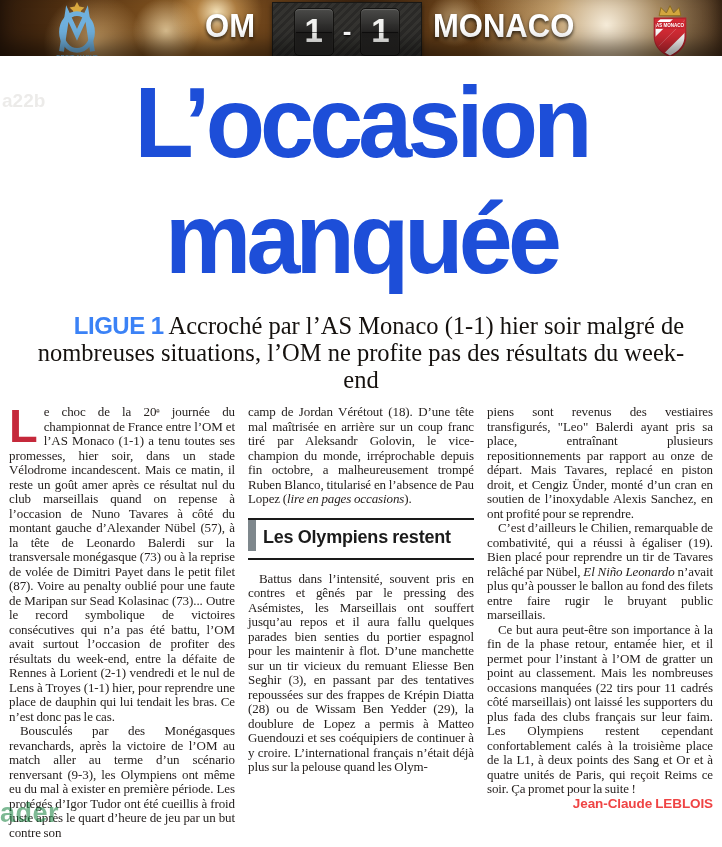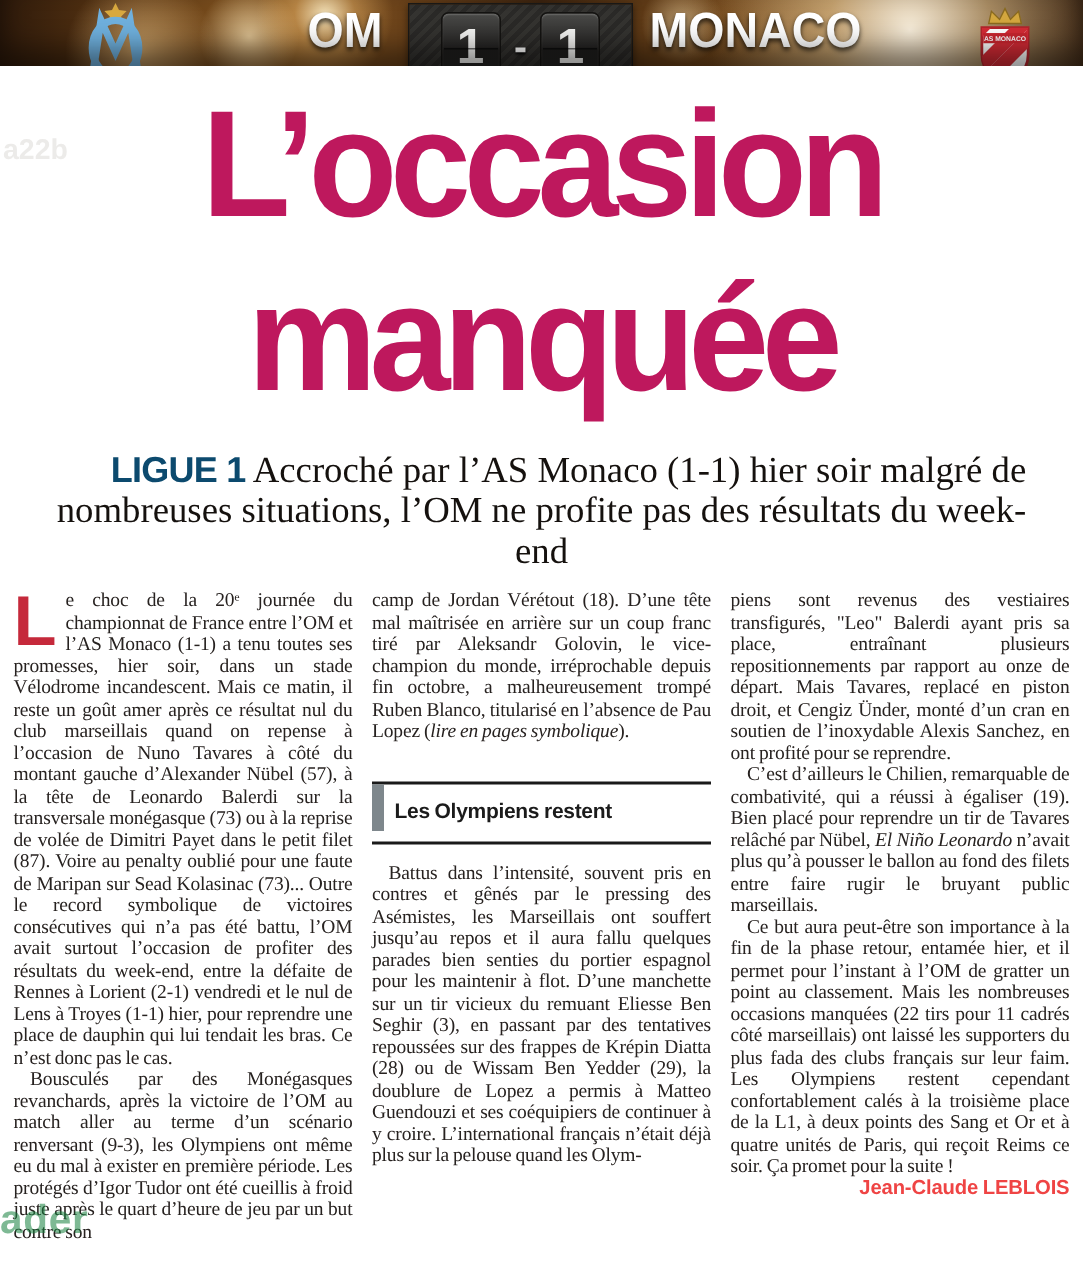--- a/index.html
+++ b/index.html
@@ -3,21 +3,21 @@
 <meta charset="utf-8">
 <style>
   html, body { margin:0; padding:0; }
   body {
     width:722px; height:847px; background:#ffffff; position:relative; overflow:hidden;
     font-family:"Liberation Serif", serif;
   }
 
   
   .match-header {
-    position:relative; height:44px; overflow:hidden;
+    position:relative; height:56px; overflow:hidden;
     background:
       radial-gradient(circle at 84% 45%, rgba(255,246,228,0.95) 0%, rgba(255,225,170,0.55) 9%, rgba(180,110,40,0) 22%),
       radial-gradient(circle at 30% 22%, rgba(255,240,200,0.9) 0%, rgba(255,200,120,0.4) 4%, rgba(0,0,0,0) 9%),
       radial-gradient(circle at 44% 70%, rgba(255,230,170,0.8) 0%, rgba(0,0,0,0) 7%),
       radial-gradient(circle at 13% 78%, rgba(255,215,150,0.6) 0%, rgba(0,0,0,0) 8%),
       radial-gradient(circle at 23% 55%, rgba(255,235,190,0.7) 0%, rgba(0,0,0,0) 6%),
       radial-gradient(circle at 63% 35%, rgba(255,235,190,0.5) 0%, rgba(0,0,0,0) 6%),
       radial-gradient(circle at 96% 85%, rgba(50,26,8,0.85) 0%, rgba(0,0,0,0) 35%),
       linear-gradient(90deg, #2e1a0b 0%, #5c3713 12%, #8a5a23 26%, #684019 38%, #3c2410 50%, #6e4419 64%, #a06c30 78%, #53310f 90%, #241105 100%);
     text-decoration: underline;
@@ -47,51 +47,51 @@
     width:38px; height:46px; border-radius:5px; border:1px solid #141311;
     background:linear-gradient(#4a4a48, #262524 48%, #1d1c1b 52%, #2e2d2b);
     color:#f2f2f0; font-family:"Liberation Sans", sans-serif; font-weight:bold;
     font-size:33px; line-height:44px; text-align:center; position:relative;
     box-shadow:inset 0 1px 1px rgba(255,255,255,0.18);
   }
   .tile::after { content:""; position:absolute; left:1px; right:1px; top:50%; height:1px; background:rgba(0,0,0,0.55); }
   .dash { color:#fff; font:bold 26px "Liberation Sans", sans-serif; text-shadow:0 1px 2px #000; }
 
   
-  .headline { margin:8px 0 0; text-align:center; font-family:"Liberation Sans", sans-serif; font-weight:bold; color:#be185d; }
+  .headline { margin:8px 0 0; text-align:center; font-family:"Liberation Sans", sans-serif; font-weight:bold; color:#1d4ed8; }
   .hl-line { display:block; font-size:101px; line-height:116px; letter-spacing:-5px; transform:scaleX(0.96); }
 
   
   .standfirst {
     width:656px; margin:16px auto 0; text-align:center;
     font-size:24.5px; line-height:27px; color:#15110e;
   }
-  .kicker { font-family:"Liberation Sans", sans-serif; font-weight:bold; color:#0c4a6e; font-size:24px; letter-spacing:-0.5px;margin-left:36px; }
+  .kicker { font-family:"Liberation Sans", sans-serif; font-weight:bold; color:#3b82f6; font-size:24px; letter-spacing:-0.5px;margin-left:36px; }
 
   
   .columns { display:flex; gap:13px; padding:0 9px; margin-top:12px; }
   .col {
     width:226px; font-size:13px; line-height:14.5px; text-align:justify;
     color:#272220; letter-spacing:-0.1px; word-spacing:-0.5px; hyphens:auto;
   }
   .col p { margin:0; }
   .indent { text-indent:11px; }
   .dropcap {
     float:left; color:#c5293b; font-family:"Liberation Sans", sans-serif; font-weight:bold;
     font-size:47px; line-height:37px; padding:2px 6px 0 0;
   }
   em { font-style:italic; }
 
   
   .pullquote {
-    display:block; margin:26px 0 12px; position:relative;
+    display:block; margin:11px 0 12px; position:relative;
     border-top:2px solid #1a1a1a; border-bottom:2px solid #1a1a1a;
     padding:7px 0 10px 15px;
     font-family:"Liberation Sans", sans-serif; font-weight:bold;
-    font-size:14px; line-height:21px; color:#1b1b1b; letter-spacing:-0.2px; text-align:left;
+    font-size:18px; line-height:21px; color:#1b1b1b; letter-spacing:-0.2px; text-align:left;
   }
   .pullquote::before { content:""; position:absolute; left:0; top:0; width:8px; height:calc(100% - 7px); background:#7e878c; }
   .pq-line { display:block; }
 
   .byline { text-align:right; font-family:"Liberation Sans", sans-serif; font-weight:bold; font-size:13.5px; color:#ef4444; margin-top:2px; }
 
   
   .watermark-mid {
     position:absolute; left:0; top:786px; font-family:"Liberation Sans", sans-serif; font-weight:bold;
     font-size:27px; color:#15803d; opacity:0.55; letter-spacing:0.5px; pointer-events:none;margin-top:12px;
@@ -146,21 +146,21 @@
 
 <p class="standfirst"><strong class="kicker">LIGUE 1</strong><span> Accroché par l’AS Monaco (1-1) hier soir malgré de nombreuses situations, l’OM ne profite pas des résultats du week-end</span></p>
 
 <div class="columns">
   <div class="col">
     <p><span class="dropcap">L</span><span>e choc de la 20ᵉ journée du championnat de France entre l’OM et l’AS Monaco (1-1) a tenu toutes ses promesses, hier soir, dans un stade Vélodrome incandescent. Mais ce matin, il reste un goût amer après ce résultat nul du club marseillais quand on repense à l’occasion de Nuno Tavares à côté du montant gauche d’Alexander Nübel (57), à la tête de Leonardo Balerdi sur la transversale monégasque (73) ou à la reprise de volée de Dimitri Payet dans le petit filet (87). Voire au penalty oublié pour une faute de Maripan sur Sead Kolasinac (73)... Outre le record symbolique de victoires consécutives qui n’a pas été battu, l’OM avait surtout l’occasion de profiter des résultats du week-end, entre la défaite de Rennes à Lorient (2-1) vendredi et le nul de Lens à Troyes (1-1) hier, pour reprendre une place de dauphin qui lui tendait les bras. Ce n’est donc pas le cas.</span></p>
     <p class="indent">Bousculés par des Monégasques revanchards, après la victoire de l’OM au match aller au terme d’un scénario renversant (9-3), les Olympiens ont même eu du mal à exister en première période. Les protégés d’Igor Tudor ont été cueillis à froid juste après le quart d’heure de jeu par un but contre son</p>
   </div>
 
   <div class="col">
-    <p><span>camp de Jordan Vérétout (18). D’une tête mal maîtrisée en arrière sur un coup franc tiré par Aleksandr Golovin, le vice-champion du monde, irréprochable depuis fin octobre, a malheureusement trompé Ruben Blanco, titularisé en l’absence de Pau Lopez (</span><em>lire en pages symbolique</em><span>).</span></p>
+    <p><span>camp de Jordan Vérétout (18). D’une tête mal maîtrisée en arrière sur un coup franc tiré par Aleksandr Golovin, le vice-champion du monde, irréprochable depuis fin octobre, a malheureusement trompé Ruben Blanco, titularisé en l’absence de Pau Lopez (</span><em>lire en pages occasions</em><span>).</span></p>
     <aside class="pullquote">
       <span class="pq-line">Les Olympiens restent</span>
     </aside>
     <p class="indent">Battus dans l’intensité, souvent pris en contres et gênés par le pressing des Asémistes, les Marseillais ont souffert jusqu’au repos et il aura fallu quelques parades bien senties du portier espagnol pour les maintenir à flot. D’une manchette sur un tir vicieux du remuant Eliesse Ben Seghir (3), en passant par des tentatives repoussées sur des frappes de Krépin Diatta (28) ou de Wissam Ben Yedder (29), la doublure de Lopez a permis à Matteo Guendouzi et ses coéquipiers de continuer à y croire. L’international français n’était déjà plus sur la pelouse quand les Olym-</p>
   </div>
 
   <div class="col">
     <p>piens sont revenus des vestiaires transfigurés, "Leo" Balerdi ayant pris sa place, entraînant plusieurs repositionnements par rapport au onze de départ. Mais Tavares, replacé en piston droit, et Cengiz Ünder, monté d’un cran en soutien de l’inoxydable Alexis Sanchez, en ont profité pour se reprendre.</p>
     <p class="indent"><span>C’est d’ailleurs le Chilien, remarquable de combativité, qui a réussi à égaliser (19). Bien placé pour reprendre un tir de Tavares relâché par Nübel, </span><em>El Niño Leonardo</em><span> n’avait plus qu’à pousser le ballon au fond des filets entre faire rugir le bruyant public marseillais.</span></p>
     <p class="indent">Ce but aura peut-être son importance à la fin de la phase retour, entamée hier, et il permet pour l’instant à l’OM de gratter un point au classement. Mais les nombreuses occasions manquées (22 tirs pour 11 cadrés côté marseillais) ont laissé les supporters du plus fada des clubs français sur leur faim. Les Olympiens restent cependant confortablement calés à la troisième place de la L1, à deux points des Sang et Or et à quatre unités de Paris, qui reçoit Reims ce soir. Ça promet pour la suite !</p>

